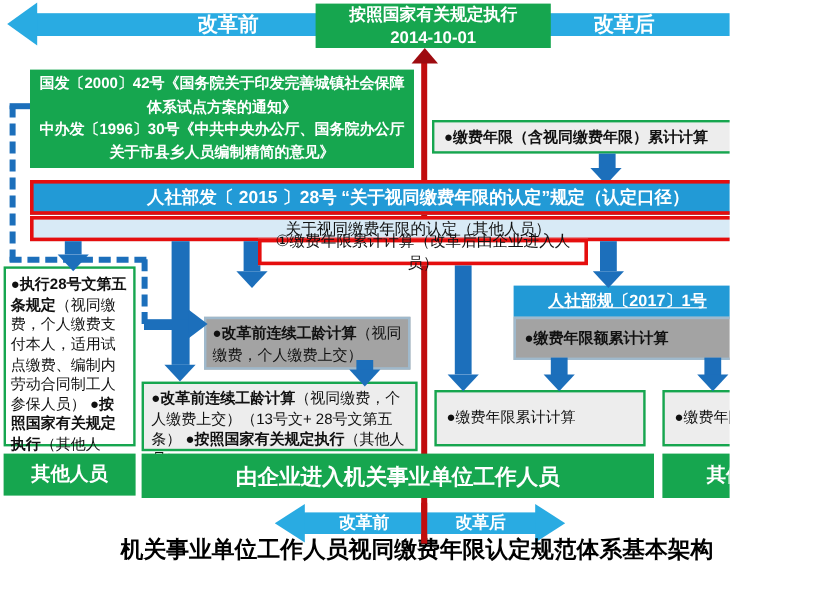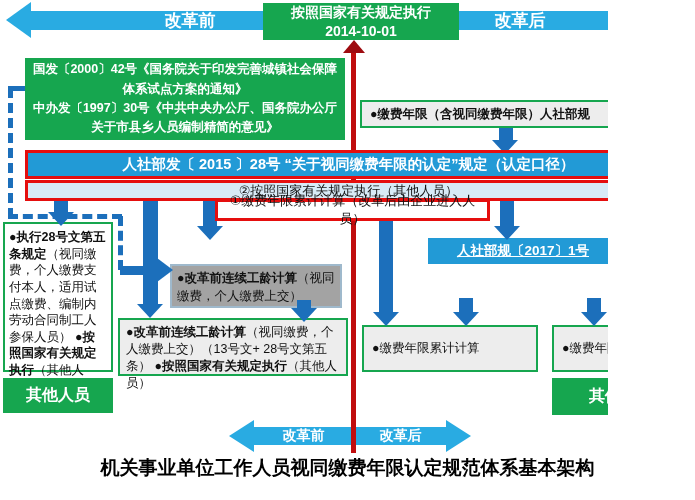--- a/index.html
+++ b/index.html
@@ -61,29 +61,29 @@
   <div class="abs hbarb z3" style="left:120px; top:266px; width:40px; height:9px;"></div>
   <div class="abs tri tri-right z3" style="left:157px; top:258px;"></div>
 
   <div class="abs hbarb z2" style="left:668px; top:86px; width:20px; height:5px;"></div>
   <div class="abs dash-v z2" style="left:684px; top:88px; height:174px;"></div>
   <div class="abs dash-h z2" style="left:646px; top:262px; width:44px;"></div>
   <div class="abs tri tri-left z3" style="left:620px; top:253px;"></div>
 
   <div class="abs ctr green z2" style="left:25px; top:58px; width:320px; height:82px; font-size:12.5px; line-height:1.55; flex-direction:column; padding:2px 4px;">
     <div>国发〔2000〕42号《国务院关于印发完善城镇社会保障体系试点方案的通知》</div>
-    <div>中办发〔1997〕30号《中共中央办公厅、国务院办公厅关于市县乡人员编制精简的意见》</div>
+    <div>中办发〔1996〕30号《中共中央办公厅、国务院办公厅关于市县乡人员编制精简的意见》</div>
   </div>
 
-  <div class="abs graybox z2" style="left:360px; top:100px; width:310px; height:28px; font-size:12.5px; font-weight:bold; display:flex; align-items:center; padding-left:8px;">●缴费年限（含视同缴费年限）人社部规</div>
+  <div class="abs graybox z2" style="left:360px; top:100px; width:310px; height:28px; font-size:12.5px; font-weight:bold; display:flex; align-items:center; padding-left:8px;">●缴费年限（含视同缴费年限）累计计算</div>
   <div class="abs vbar z2" style="left:499px; top:128px; width:14px; height:12px;"></div>
   <div class="abs tri tri-down z2" style="left:492px; top:140px;"></div>
 
   <div class="abs ctr hdr-blue red-border z2" style="left:25px; top:150px; width:647px; height:29px; font-size:14.5px;">人社部发〔 2015 〕28号 “关于视同缴费年限的认定”规定（认定口径）</div>
-  <div class="abs ctr red-border z2" style="left:25px; top:180px; width:647px; height:21px; background:#D8EAF6; color:#111; font-size:13px;">②按照国家有关规定执行（其他人员）</div>
+  <div class="abs ctr red-border z2" style="left:25px; top:180px; width:647px; height:21px; background:#D8EAF6; color:#111; font-size:13px;">关于视同缴费年限的认定（其他人员）</div>
   <div class="abs ctr red-border z3" style="left:215px; top:199px; width:275px; height:22px; background:#fff; color:#111; font-size:13px;">①缴费年限累计计算（改革后由企业进入人员）</div>
 
   <div class="abs vbar z2" style="left:54px; top:201px; width:14px; height:11px;"></div>
   <div class="abs tri tri-down z3" style="left:48px; top:212px;"></div>
 
   <div class="abs vbar z2" style="left:143px; top:201px; width:15px; height:103px;"></div>
   <div class="abs tri tri-down z3" style="left:137px; top:304px;"></div>
 
   <div class="abs vbar z2" style="left:203px; top:201px; width:14px; height:25px;"></div>
   <div class="abs tri tri-down z3" style="left:197px; top:226px;"></div>
@@ -100,43 +100,45 @@
   <div class="abs whitebox z2 bullet-line" style="left:3px; top:222px; width:110px; height:150px; font-size:12.5px; line-height:1.33; padding:5px 4px;">
     <b>●执行28号文第五条规定</b><span>（视同缴费，个人缴费支付本人，适用试点缴费、编制内劳动合同制工人参保人员）</span>
     <b>●按照国家有关规定执行</b><span>（其他人员）</span>
   </div>
 
   <div class="abs bodybox z2 bullet-line" style="left:170px; top:264px; width:172px; height:44px; font-size:12.5px; line-height:1.45; padding:3px 5px;">
     <b>●改革前连续工龄计算</b><span>（视同缴费，个人缴费上交）</span>
   </div>
 
   <div class="abs ctr hdr-blue z2" style="left:428px; top:238px; width:190px; height:26px; font-size:13.5px;text-decoration:underline;">人社部规〔2017〕1号</div>
+  <div class="abs bodybox z2" style="left:428px; top:264px; width:190px; height:36px; font-size:12.5px; font-weight:bold; display:flex; align-items:center; padding-left:7px;">●缴费年限额累计计算</div>
 
   <div class="abs vbar z2" style="left:297px; top:300px; width:14px; height:10px;"></div>
   <div class="abs tri tri-down z3" style="left:291px; top:308px;"></div>
 
   <div class="abs vbar z2" style="left:459px; top:298px; width:14px; height:15px;"></div>
   <div class="abs tri tri-down z3" style="left:453px; top:312px;"></div>
 
   <div class="abs vbar z2" style="left:587px; top:298px; width:14px; height:15px;"></div>
   <div class="abs tri tri-down z3" style="left:581px; top:312px;"></div>
 
   <div class="abs graybox z2 bullet-line" style="left:118px; top:318px; width:230px; height:58px; font-size:12.5px; line-height:1.35; padding:4px 6px;">
     <b>●改革前连续工龄计算</b><span>（视同缴费，个人缴费上交）（13号文+ 28号文第五条）</span>
     <b>●按照国家有关规定执行</b><span>（其他人员）</span>
   </div>
 
   <div class="abs graybox z2" style="left:362px; top:325px; width:176px; height:47px; font-size:12.5px; display:flex; align-items:center; padding-left:8px;">●缴费年限累计计算</div>
   <div class="abs graybox z2" style="left:552px; top:325px; width:138px; height:47px; font-size:12.5px; display:flex; align-items:center; padding-left:8px;">●缴费年限累计计算</div>
 
   <div class="abs ctr green z2" style="left:3px; top:378px; width:110px; height:35px; font-size:16px;">其他人员</div>
+  <div class="abs ctr green z2" style="left:118px; top:378px; width:427px; height:37px; font-size:18px;">由企业进入机关事业单位工作人员</div>
   <div class="abs ctr green z2" style="left:552px; top:378px; width:138px; height:37px; font-size:16px;">其他人员</div>
 
   <div class="abs cyanbar z2" style="left:252px; top:427px; width:196px; height:18px;"></div>
   <div class="abs tri tri-left-cyan sm z2" style="left:229px; top:420px;"></div>
   <div class="abs tri tri-right-cyan sm z2" style="left:446px; top:420px;"></div>
   <div class="abs ctr cyan-label z3" style="left:256px; top:427px; width:95px; height:18px; font-size:14px;">改革前</div>
   <div class="abs ctr cyan-label z3" style="left:353px; top:427px; width:95px; height:18px; font-size:14px;">改革后</div>
   <div class="abs redline z3" style="left:351px; top:419px; width:5px; height:34px;"></div>
 
-  <div class="abs ctr z2" style="left:0px; top:452px; width:695px; height:32px; font-size:19px; font-weight:bold; color:#000;">机关事业单位工作人员视同缴费年限认定规范体系基本架构</div>
+  <div class="abs ctr z2" style="left:0px; top:442px; width:695px; height:32px; font-size:19px; font-weight:bold; color:#000;">机关事业单位工作人员视同缴费年限认定规范体系基本架构</div>
 
 </div>
 
 </body></html>

